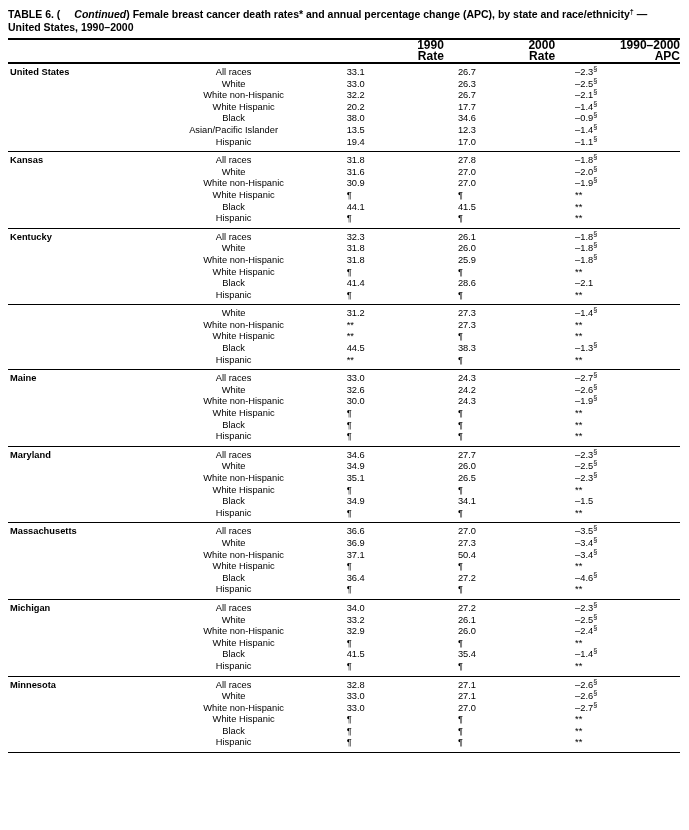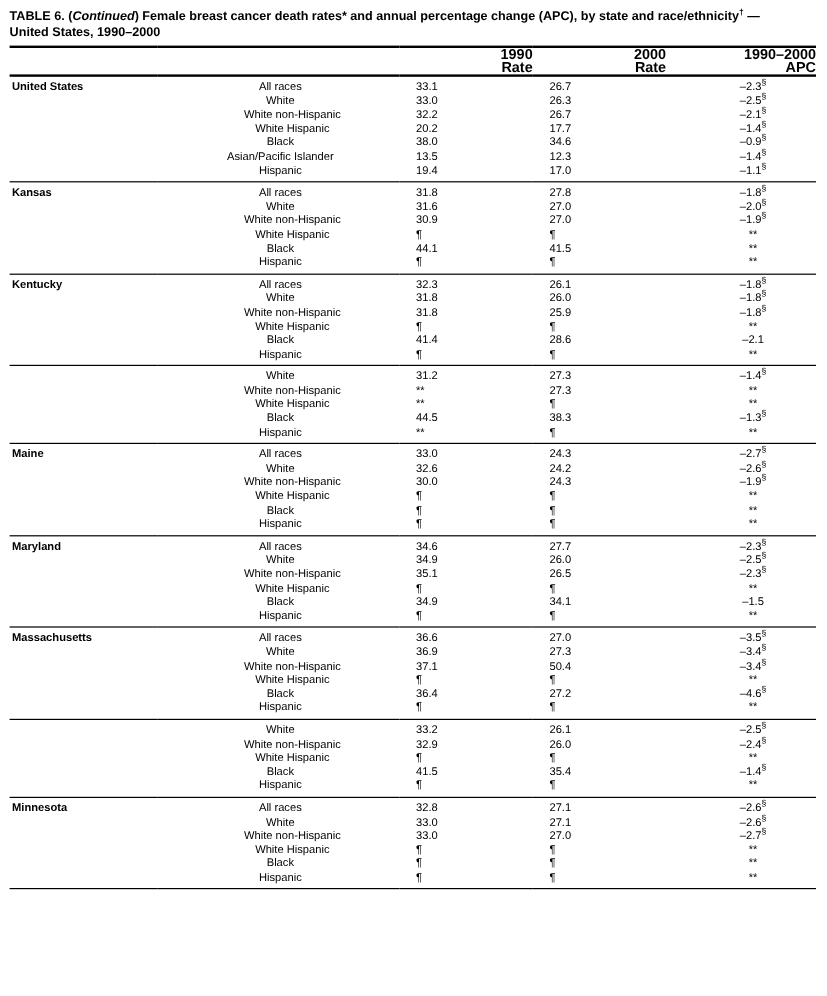--- a/index.html
+++ b/index.html
@@ -19,21 +19,21 @@
     box-sizing: border-box;
     padding: 8px 8px 0 8px;
   }
   .title {
     font-size: 10.5px;
     font-weight: bold;
     line-height: 13px;
     margin: 0 0 4px 0;
     width: 672px;
   }
-  .title .italic { font-style: italic; }
+  .title .italic { font-style: italic; margin-left: 14px; }
   table.main {
     border-collapse: collapse;
     width: 672px;
     table-layout: fixed;
     font-size: 9.3px;
   }
   table.main col.c-state { width: 108px; }
   table.main col.c-race  { width: 178px; }
   table.main col.c-r1990 { width: 98px; }
   table.main col.c-r2000 { width: 98px; }
@@ -78,21 +78,21 @@
     font-weight: bold;
     padding-left: 2px;
   }
   td.race { padding-left: 4px; text-align: center; }
   td.race.indent { padding-left: 24px; margin-top: 20px; }
   td.num {
     text-align: left;
     padding-left: 14px;
   }
   td.apc {
-    text-align: center;
+    text-align: left;
     padding-left: 20px;
   }
   sup {
     font-size: 7.2px;
     vertical-align: super;
     line-height: 0;
   }
 </style>
 </head>
 <body>
@@ -491,20 +491,27 @@
         <tr class="spacer">
           <td colspan="5"></td>
         </tr>
         <tr class="rule-thin">
           <td colspan="5"></td>
         </tr>
         <tr class="spacer">
           <td colspan="5"></td>
         </tr>
         <tr>
+          <td class="state">Michigan</td>
+          <td class="race">All races</td>
+          <td class="num">34.0</td>
+          <td class="num">27.2</td>
+          <td class="apc"><span>–2.3</span><sup>§</sup></td>
+        </tr>
+        <tr>
           <td class="state"></td>
           <td class="race">White</td>
           <td class="num">33.2</td>
           <td class="num">26.1</td>
           <td class="apc"><span>–2.5</span><sup>§</sup></td>
         </tr>
         <tr>
           <td class="state"></td>
           <td class="race indent">White non-Hispanic</td>
           <td class="num">32.9</td>

